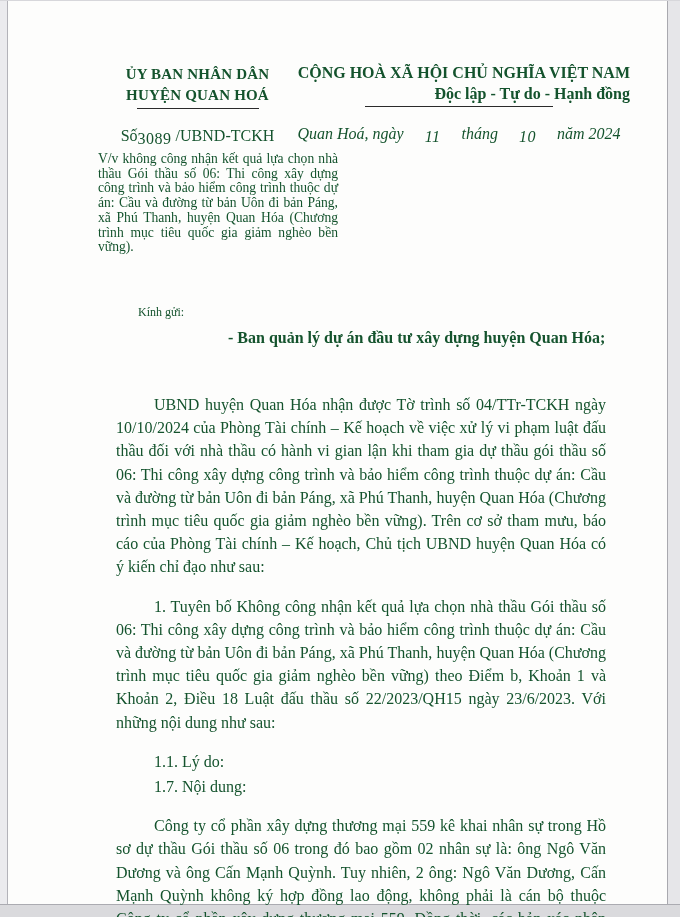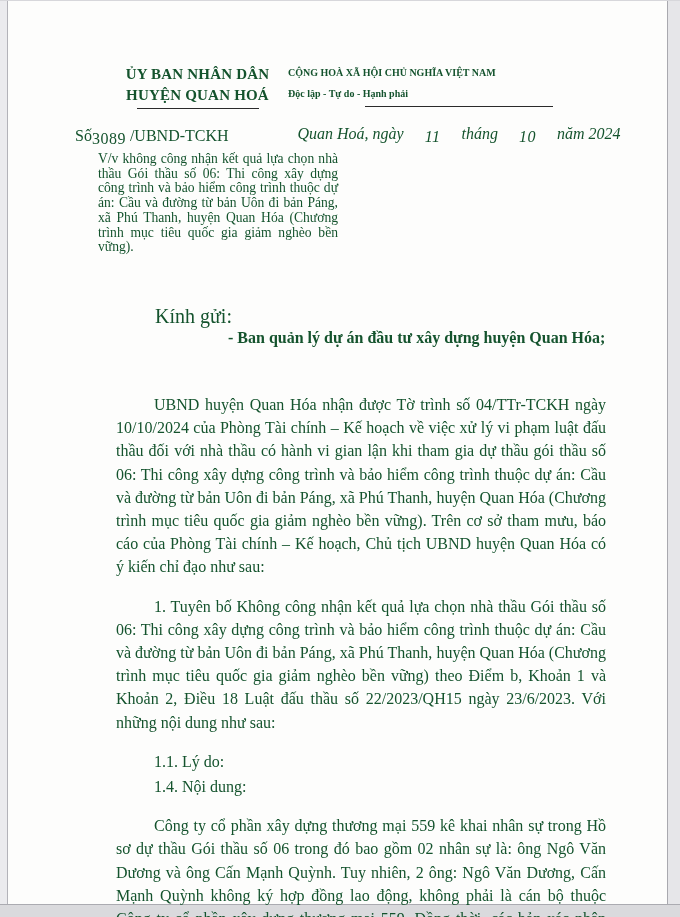--- a/index.html
+++ b/index.html
@@ -34,49 +34,49 @@
     background: #d7d7db;
   }
 
   .header-left {
     position: absolute; left: 75px; top: 64px; width: 245px;
     text-align: center; font-weight: bold; font-size: 15px; line-height: 21px;
     letter-spacing: 0.2px;
   }
   .header-right {
     position: absolute; left: 288px; top: 62px; width: 342px;
-    text-align: left; font-weight: bold; font-size: 10px; line-height: 21px;
+    text-align: right; font-weight: bold; font-size: 16px; line-height: 21px;
   }
   .rule {
     height: 0; border-bottom: 1.5px solid #2a2a2a; margin: 2px auto 0 auto;
   }
   .rule-left  { width: 122px; }
   .rule-right { width: 188px; }
 
   .doc-number {
     position: absolute; left: 75px; top: 127px; width: 245px;
-    text-align: left; font-size: 16px;
+    text-align: center; font-size: 16px;
   }
   .filled-num {
     position: relative; top: 3px; letter-spacing: 0.5px;
   }
   .place-date {
     position: absolute; left: 288px; top: 125px; width: 342px;
     text-align: center; font-style: italic; font-size: 16px;
   }
   .place-date .filled-num { margin: 0 17px; font-style: italic; }
 
   .subject {
     position: absolute; left: 98px; top: 152px; width: 240px;
     font-size: 13.6px; line-height: 14.7px; text-align: justify;
   }
 
   .salutation-label {
-    position: absolute; left: 155px; top: 305px;
-    font-size: 20px;
+    position: absolute; left: 138px; top: 305px;
+    font-size: 12px;
   }
   .recipients {
     position: absolute; left: 228px; top: 327px;
     font-size: 16px; line-height: 22.5px; font-weight: bold;
   }
 
   .body-text {
     position: absolute; left: 100px; top: 377px; width: 522px;
     font-size: 16px; line-height: 23.2px;
   }
@@ -96,21 +96,21 @@
   <div class="edge-top"></div>
 
   <div class="header-left">
     <div>ỦY BAN NHÂN DÂN</div>
     <div>HUYỆN QUAN HOÁ</div>
     <div class="rule rule-left"></div>
   </div>
 
   <div class="header-right">
     <div>CỘNG HOÀ XÃ HỘI CHỦ NGHĨA VIỆT NAM</div>
-    <div>Độc lập - Tự do - Hạnh phải</div>
+    <div>Độc lập - Tự do - Hạnh đồng</div>
     <div class="rule rule-right"></div>
   </div>
 
   <div class="doc-number">
     <span>Số</span><span class="filled-num">3089</span><span> /UBND-TCKH</span>
   </div>
 
   <div class="place-date">
     <span>Quan Hoá, ngày</span>
     <span class="filled-num">11</span>
@@ -123,16 +123,16 @@
 
   <div class="salutation-label">Kính gửi:</div>
   <div class="recipients">
     <div>- Ban quản lý dự án đầu tư xây dựng huyện Quan Hóa;</div>
   </div>
 
   <div class="body-text">
     <p class="just">UBND huyện Quan Hóa nhận được Tờ trình số 04/TTr-TCKH ngày 10/10/2024 của Phòng Tài chính – Kế hoạch về việc xử lý vi phạm luật đấu thầu đối với nhà thầu có hành vi gian lận khi tham gia dự thầu gói thầu số 06: Thi công xây dựng công trình và bảo hiểm công trình thuộc dự án: Cầu và đường từ bản Uôn đi bản Páng, xã Phú Thanh, huyện Quan Hóa (Chương trình mục tiêu quốc gia giảm nghèo bền vững). Trên cơ sở tham mưu, báo cáo của Phòng Tài chính – Kế hoạch, Chủ tịch UBND huyện Quan Hóa có ý kiến chỉ đạo như sau:</p>
     <p class="just">1. Tuyên bố Không công nhận kết quả lựa chọn nhà thầu Gói thầu số 06: Thi công xây dựng công trình và bảo hiểm công trình thuộc dự án: Cầu và đường từ bản Uôn đi bản Páng, xã Phú Thanh, huyện Quan Hóa (Chương trình mục tiêu quốc gia giảm nghèo bền vững) theo Điểm b, Khoản 1 và Khoản 2, Điều 18 Luật đấu thầu số 22/2023/QH15 ngày 23/6/2023. Với những nội dung như sau:</p>
     <p class="hx">1.1. Lý do:</p>
-    <p class="hx">1.4. Nội dung:</p>
+    <p class="hx">1.7. Nội dung:</p>
     <p class="just">Công ty cổ phần xây dựng thương mại 559 kê khai nhân sự trong Hồ sơ dự thầu Gói thầu số 06 trong đó bao gồm 02 nhân sự là: ông Ngô Văn Dương và ông Cấn Mạnh Quỳnh. Tuy nhiên, 2 ông: Ngô Văn Dương, Cấn Mạnh Quỳnh không ký hợp đồng lao động, không phải là cán bộ thuộc Công ty cổ phần xây dựng thương mại 559. Đồng thời, các bản xác nhận ngày 01/11/2023 và ngày 06/01/2021 được Ban quản lý dự án đầu tư xây dựng huyện Long Phú, Ban quản</p>
   </div>
 </div>
 
 </body></html>

